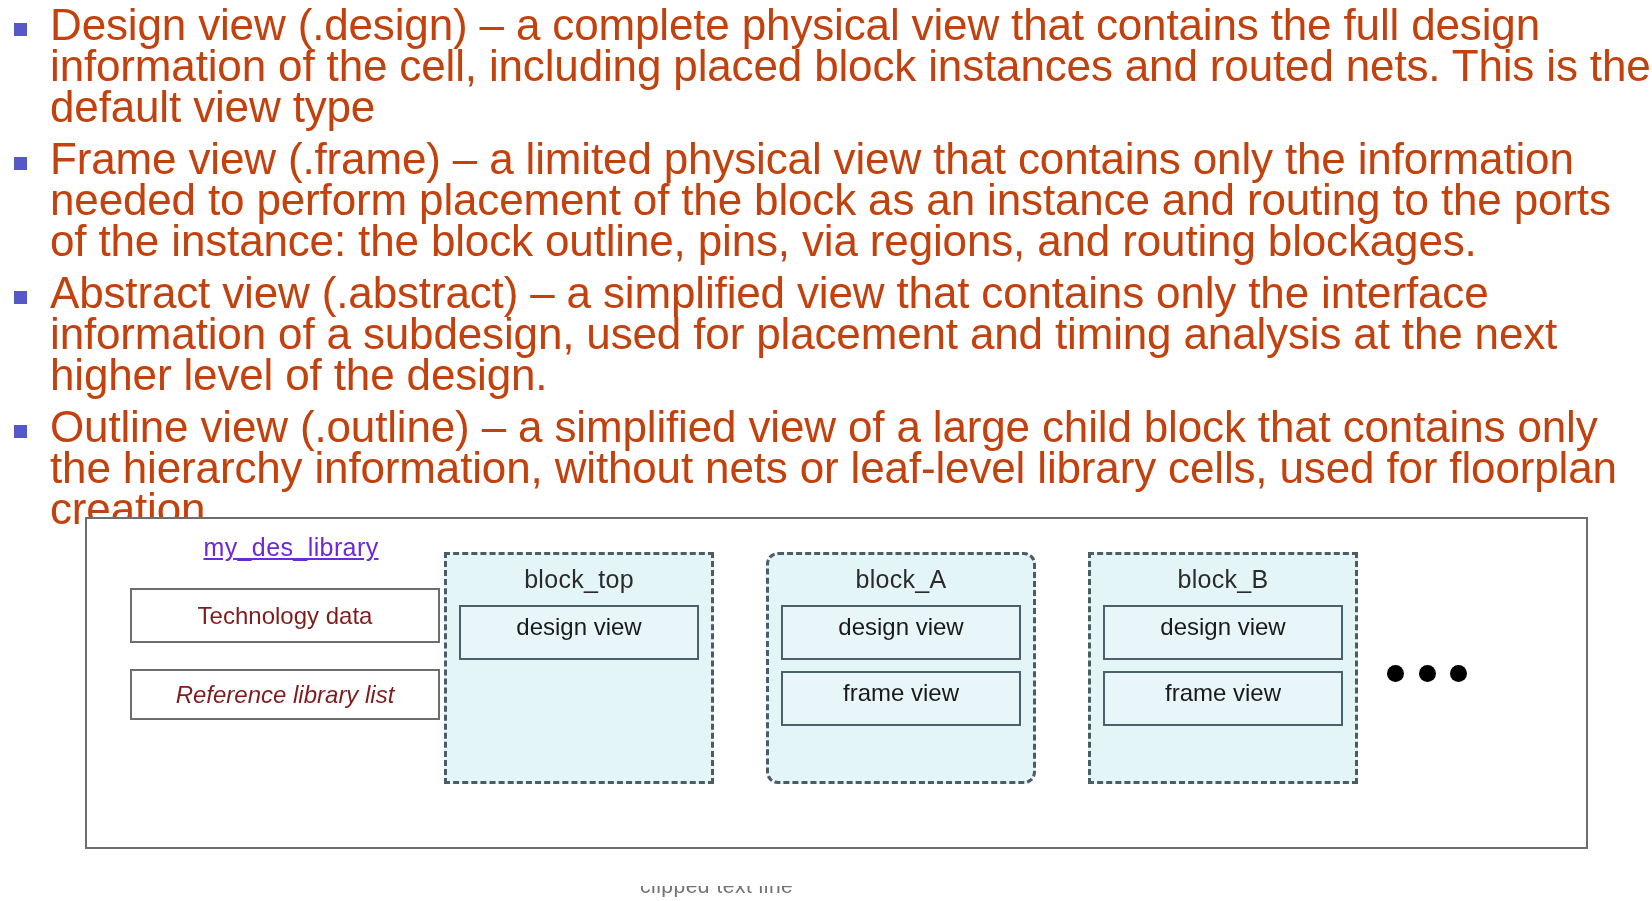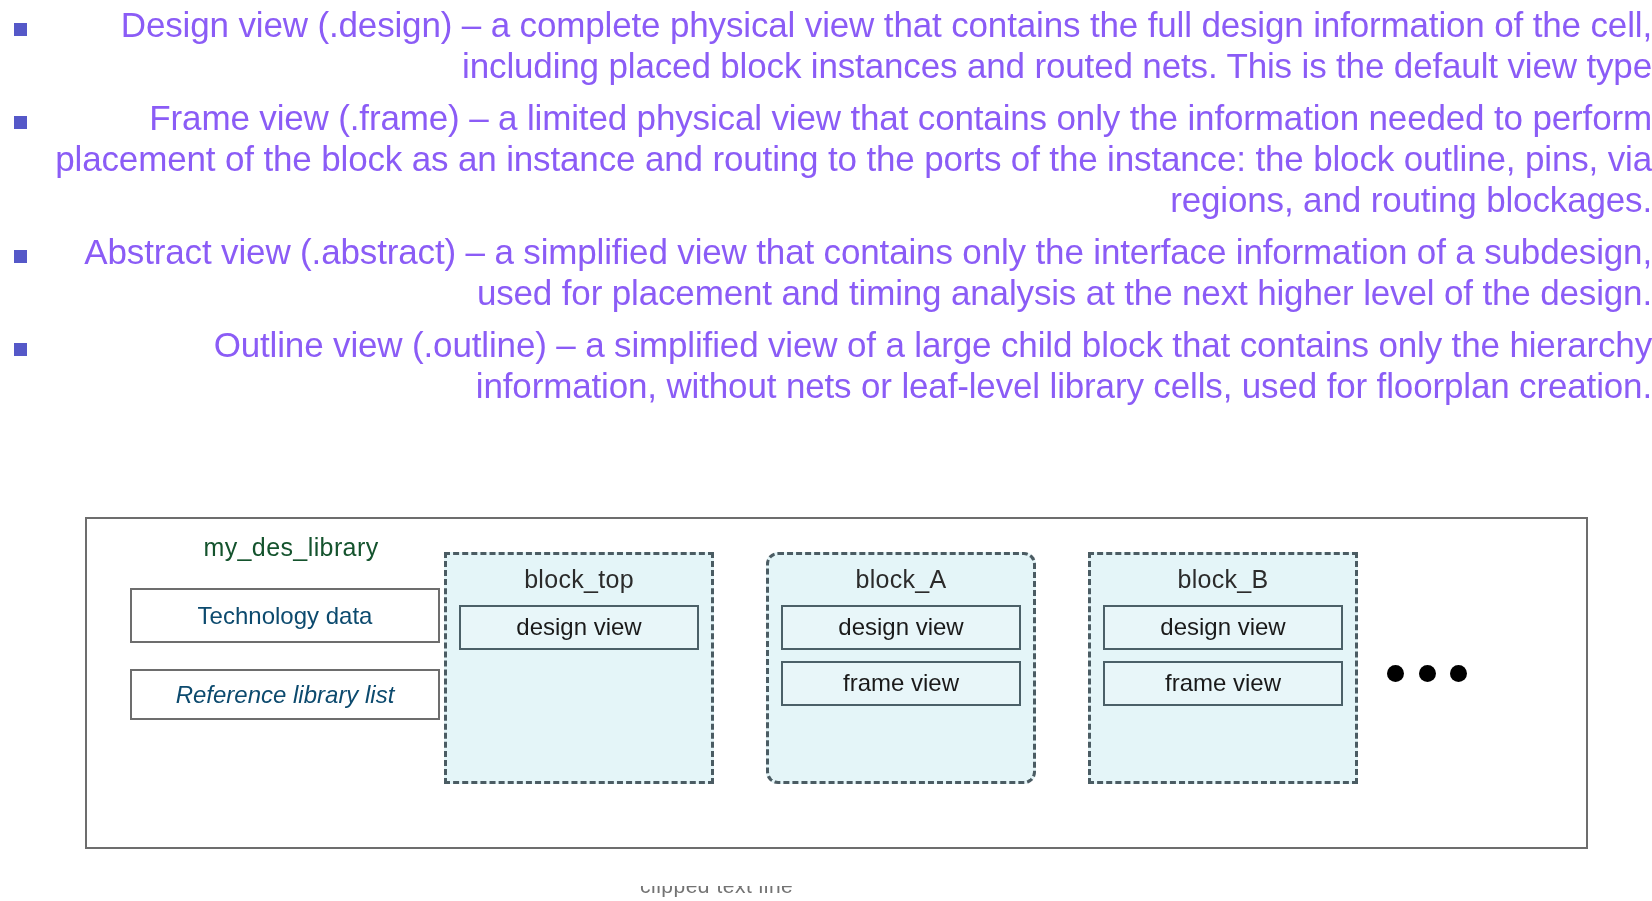--- a/index.html
+++ b/index.html
@@ -32,27 +32,26 @@
   .bullet-marker {
     position: absolute;
     left: 14px;
     top: 19px;
     width: 13px;
     height: 13px;
     background: #5558c8;
   }
   .bullet-text {
     display: block;
-    font-size: 35px;
+    font-size: 44px;
     line-height: 41px;
-    color: #8b5cf6;
+    color: #c2410c;
     letter-spacing: -0.15px;
     font-family: "Liberation Sans", sans-serif;
     white-space: pre-wrap;
-    text-align: right;
   }
 
   
   .diagram {
     position: absolute;
     left: 85px;
     top: 517px;
     width: 1503px;
     height: 332px;
     border: 2px solid #6d6d6d;
@@ -60,30 +59,31 @@
   }
 
   .lib-col {
     position: absolute;
     left: 43px;
     top: 14px;
     width: 310px;
   }
   .lib-title {
     font-size: 25px;
-    color: #14532d;
+    color: #6d28d9;
     text-align: center;
     letter-spacing: 0.4px;
     padding-left: 12px;
+    text-decoration: underline;
   }
   .plain-box {
     margin-top: 26px;
     border: 2px solid #6d6d6d;
     background: #ffffff;
-    color: #0c4a6e;
+    color: #7f1d1d;
     font-size: 24px;
     text-align: center;
     padding: 11px 4px;
     line-height: 29px;
   }
   .plain-box.two-line { padding: 9px 0; font-style: italic; }
 
   .block-group {
     position: absolute;
     top: 33px;
@@ -98,21 +98,21 @@
     margin-top: 10px;
     letter-spacing: 0.3px;
   }
   .view-box {
     margin: 11px 12px 0 12px;
     border: 2px solid #4b6068;
     background: #e8f6f9;
     color: #1a1a1a;
     font-size: 24px;
     text-align: center;
-    padding: 6px 2px 8px 2px;
+    padding: 6px 2px 18px 2px;
     line-height: 27px;
   }
 
   #grp-0 { left: 357px; width: 270px; }
   #grp-1 { left: 679px; width: 270px; border-radius: 12px; }
   #grp-2 { left: 1001px; width: 270px; }
 
   .ellipsis {
     position: absolute;
     left: 1300px;

